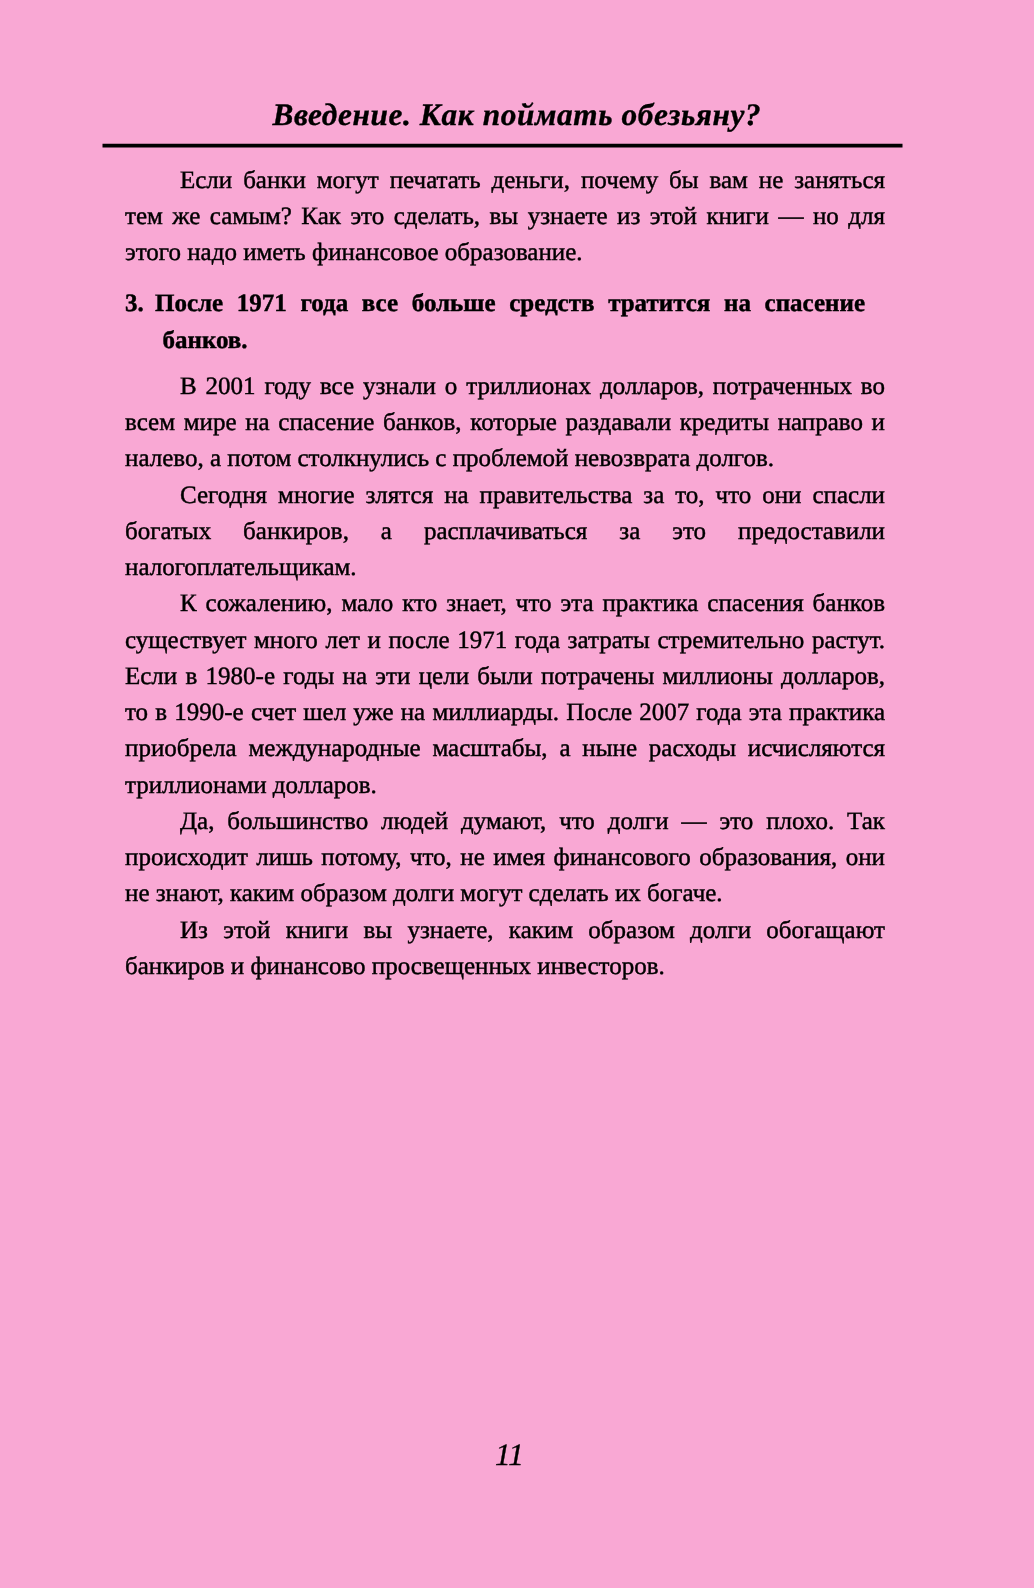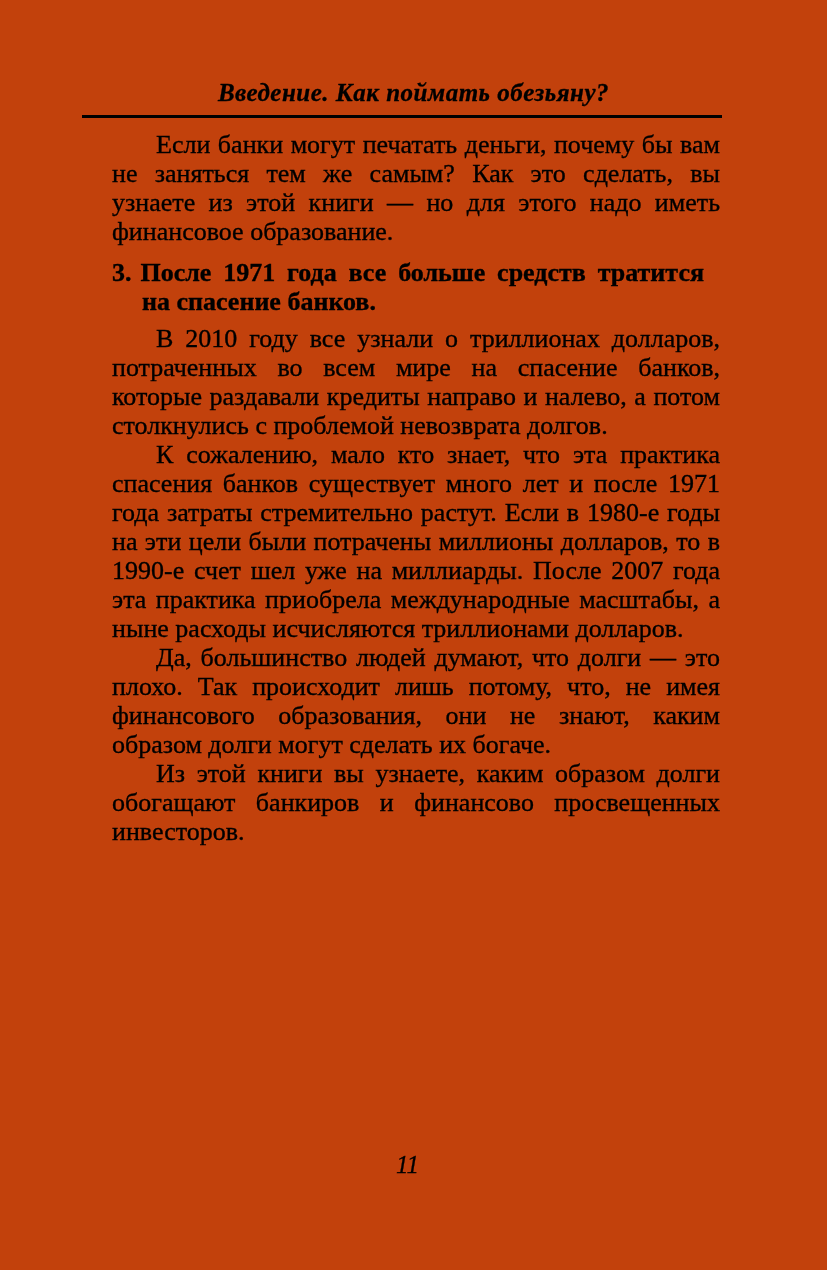--- a/index.html
+++ b/index.html
@@ -6,43 +6,43 @@
   body {
     width: 827px; height: 1270px;
     background: #ffffff;
     font-family: "Liberation Serif", serif;
     color: #000000;
     overflow: hidden;
   }
   .page {
     position: relative;
     width: 827px; height: 1270px;
-    background: #c2410c;
+    background: #f9a8d4;
   }
   .running-head {
     position: absolute;
     top: 79px; left: 0; right: 0;
     text-align: center;
     font-size: 25px;
     font-weight: bold;
     font-style: italic;
     letter-spacing: 0.5px;
     -webkit-text-stroke: 0.3px #000;
   }
   .head-rule {
     position: absolute;
     top: 115px; left: 82px;
     width: 640px; height: 3px;
     background: #000;
   }
   .body-text {
     position: absolute;
-    top: 130px; left: 112px;
+    top: 130px; left: 100px;
     width: 608px;
-    font-size: 26px;
+    font-size: 20px;
     line-height: 29px;
     text-align: justify;
     -webkit-text-stroke: 0.35px #000;
     hyphens: auto;
     -webkit-hyphens: auto;
   }
   .para {
     margin: 0;
     text-indent: 44px;
   }
@@ -79,22 +79,23 @@
   <div class="head-rule"></div>
 
   <div class="body-text">
 
     <p class="para">Если банки могут печатать деньги, почему бы вам не заняться тем же самым? Как это сделать, вы узнаете из этой книги — но для этого надо иметь финансовое образование.</p>
 
     <div class="section-heading">
       <span class="section-number">3.</span><span>После 1971 года все больше средств тратится на спасение банков.</span>
     </div>
 
-    <p class="para">В 2010 году все узнали о триллионах долларов, потраченных во всем мире на спасение банков, которые раздавали кредиты направо и налево, а потом столкнулись с проблемой невозврата долгов.</p>
+    <p class="para">В 2001 году все узнали о триллионах долларов, потраченных во всем мире на спасение банков, которые раздавали кредиты направо и налево, а потом столкнулись с проблемой невозврата долгов.</p>
 
+    <p class="para">Сегодня многие злятся на правительства за то, что они спасли богатых банкиров, а расплачиваться за это предоставили налогоплательщикам.</p>
 
     <p class="para">К сожалению, мало кто знает, что эта практика спасения банков существует много лет и после 1971 года затраты стремительно растут. Если в 1980-е годы на эти цели были потрачены миллионы долларов, то в 1990-е счет шел уже на миллиарды. После 2007 года эта практика приобрела международные масштабы, а ныне расходы исчисляются триллионами долларов.</p>
 
 
     <p class="para">Да, большинство людей думают, что долги — это плохо. Так происходит лишь потому, что, не имея финансового образования, они не знают, каким образом долги могут сделать их богаче.</p>
 
     <p class="para">Из этой книги вы узнаете, каким образом долги обогащают банкиров и финансово просвещенных инвесторов.</p>
 
   </div>
 

